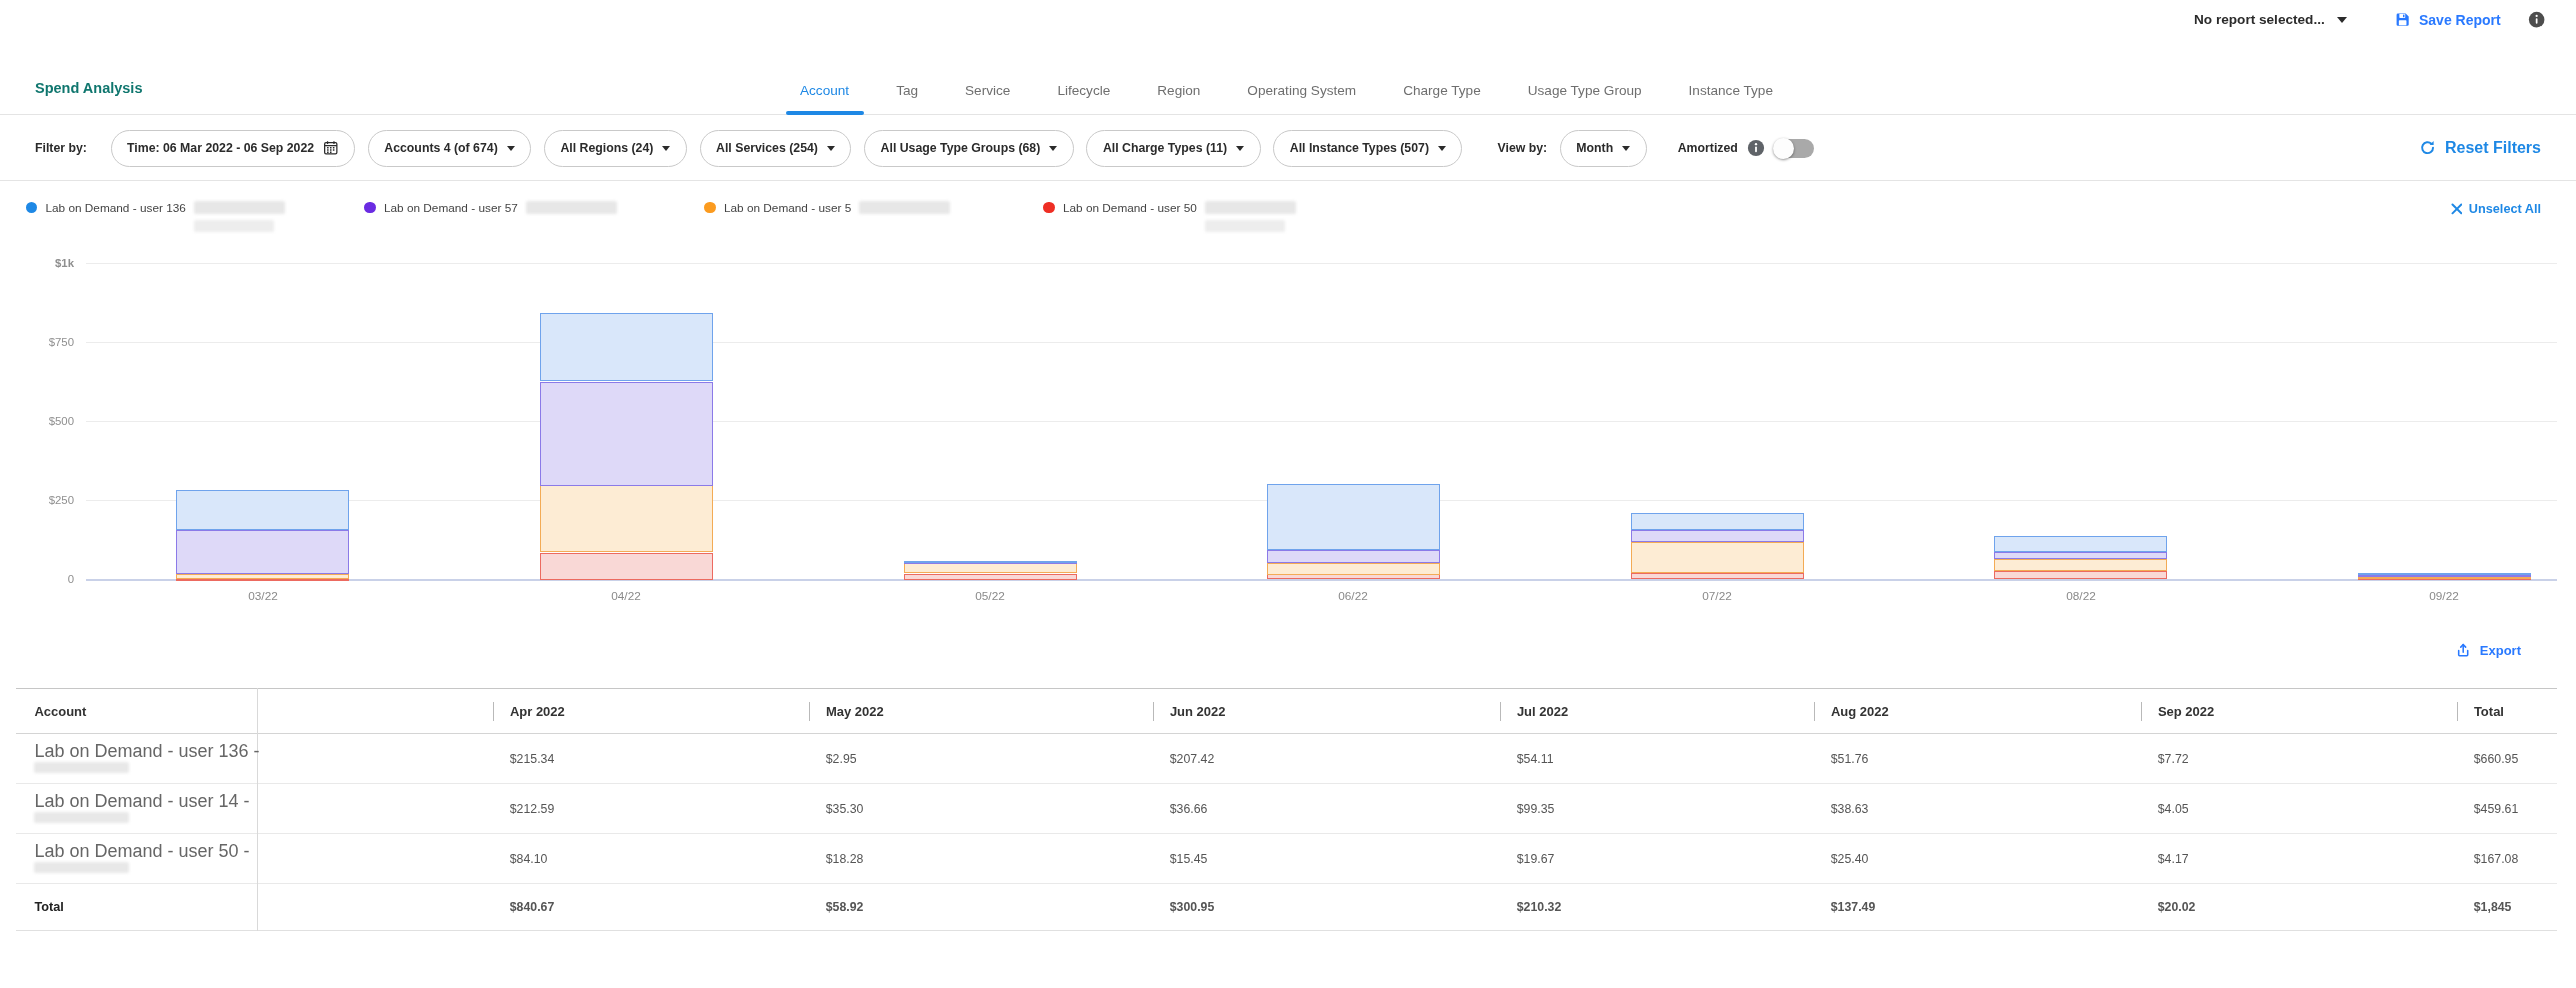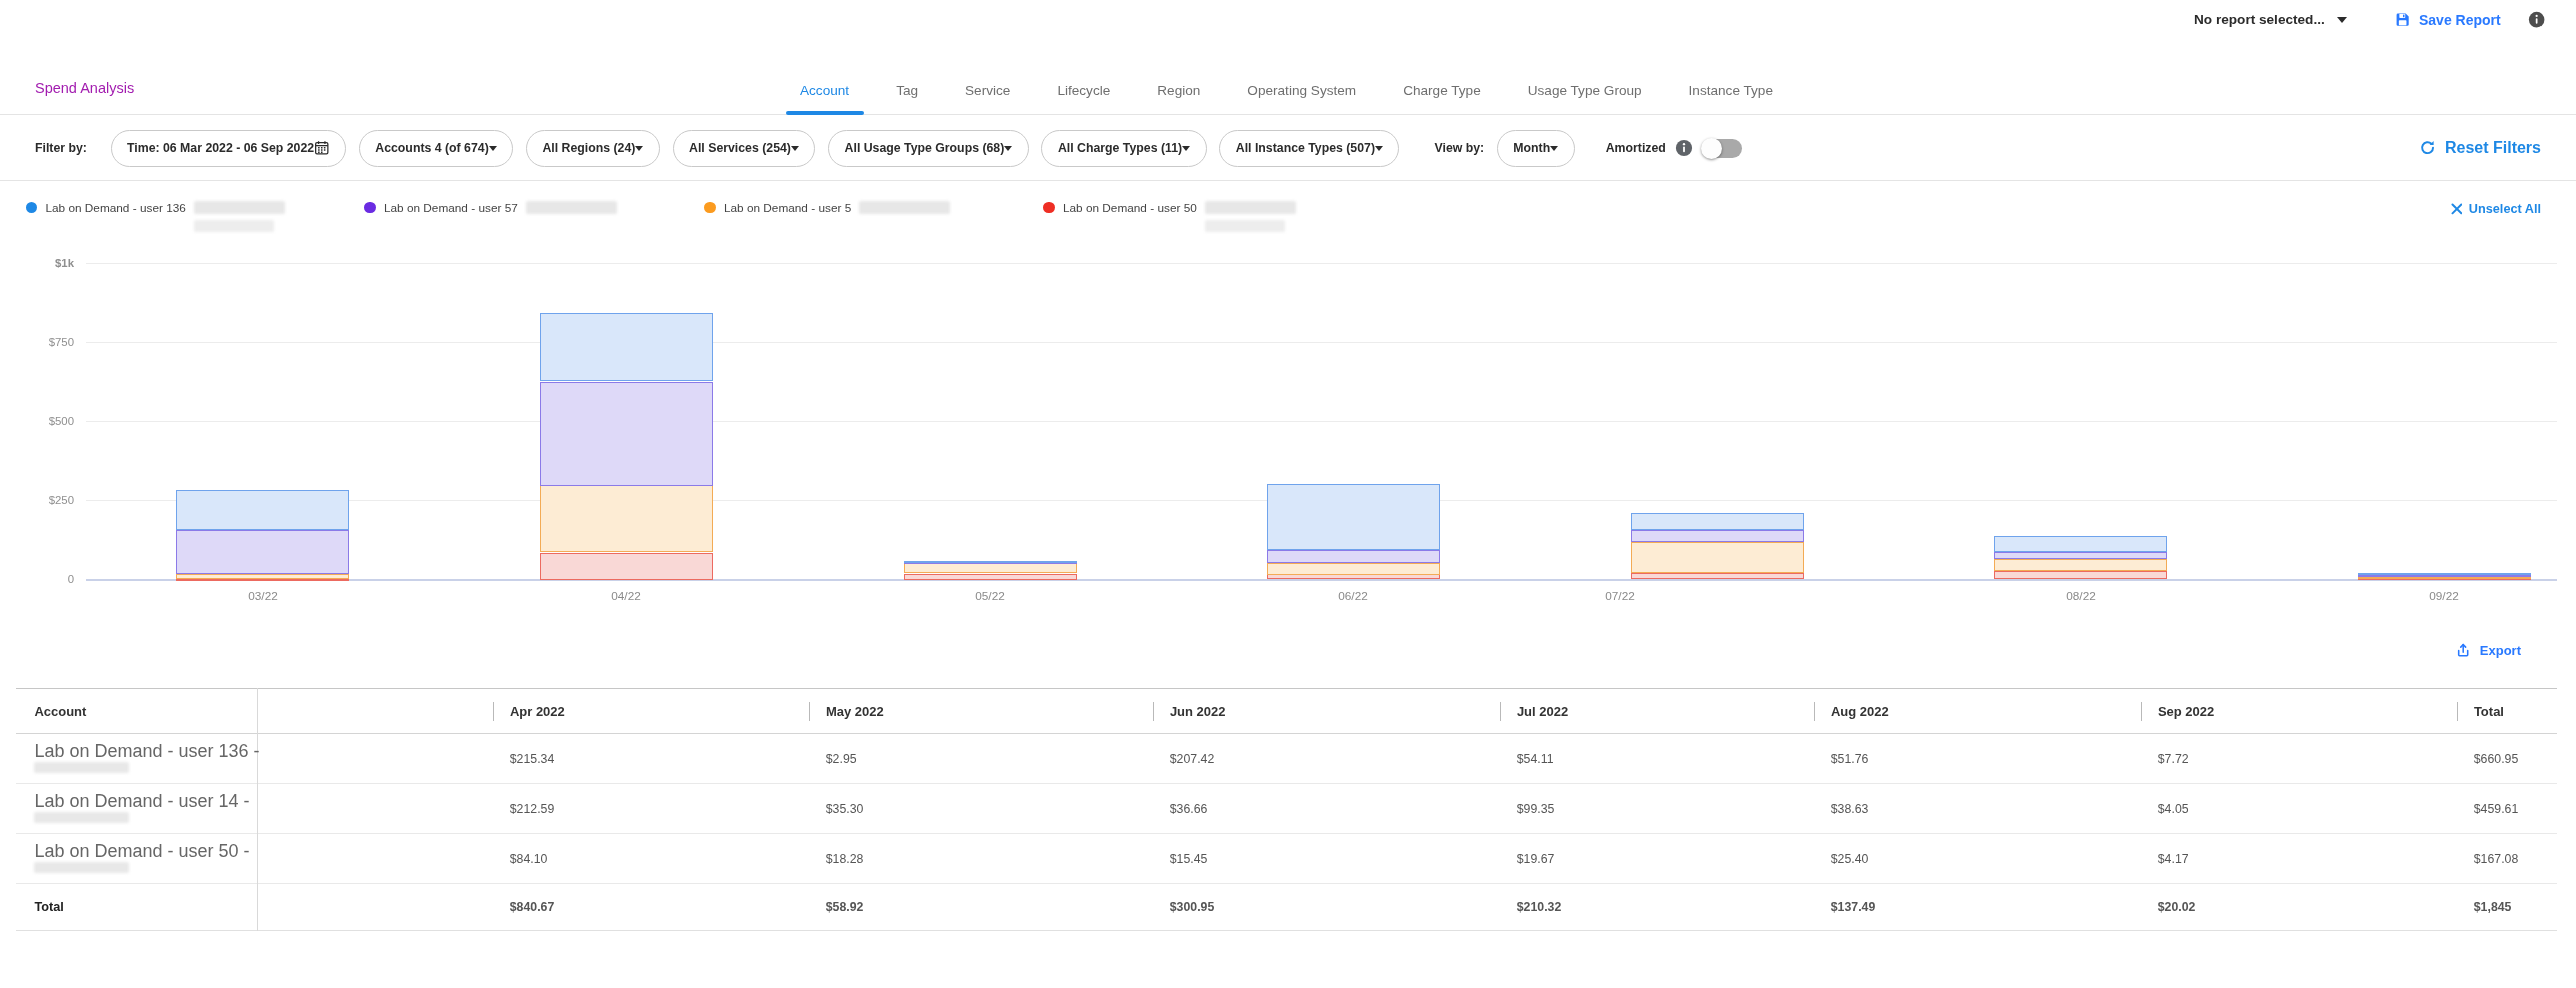--- a/index.html
+++ b/index.html
@@ -8,31 +8,31 @@
 
   
   .topbar { position:absolute; top:11px; right:31px; display:flex; align-items:center; }
   .report-select { display:flex; align-items:center; gap:12.7px; font-size:13.6px; font-weight:700; color:#2b2b2b; cursor:pointer; }
   .caret { width:0; height:0; border-left:5.5px solid transparent; border-right:5.5px solid transparent; border-top:6.4px solid #2b2b2b; }
   .save-btn { display:flex; align-items:center; gap:7.3px; margin-left:47px; color:#2979ff; font-size:14px; font-weight:700; cursor:pointer; }
   .topbar-info { margin-left:27px; }
 
   
   .header-row { position:absolute; top:65px; left:0; width:2576px; height:50px; border-bottom:0.9px solid #e4e4e4; }
-  .page-title { position:absolute; left:35px; top:14.5px; font-size:14.5px; font-weight:400; color:#a21caf; }
+  .page-title { position:absolute; left:35px; top:14.5px; font-size:14.5px; font-weight:700; color:#0f766e; }
   .tabs { position:absolute; left:800px; top:0; height:50px; display:flex; gap:47px; align-items:center; }
   .tab { position:relative; height:50px; display:flex; align-items:center; font-size:13.6px; color:#6f6f6f; cursor:pointer; white-space:nowrap; }
   .tab.active { color:#1e88e5; }
   .tab.active::after { content:""; position:absolute; left:-14.5px; right:-14.5px; bottom:0; height:3.6px; border-radius:2.7px; background:#1e88e5; }
 
   
   .filter-row { position:absolute; top:116px; left:0; width:2576px; height:65px; border-bottom:0.9px solid #e4e4e4; display:flex; align-items:center; }
   .filter-label { margin-left:35px; font-size:12.3px; font-weight:700; color:#2b2b2b; white-space:nowrap; }
   .pills { display:flex; align-items:center; gap:12.7px; margin-left:23.6px; }
-  .pill { display:flex; align-items:center; height:37px; padding:0 15.5px; border:1.4px solid #c9c9c9; border-radius:19px; background:#fff; font-size:12.3px; font-weight:700; color:#2b2b2b; cursor:pointer; white-space:nowrap; }
+  .pill { display:flex; align-items:center; gap:9px; height:37px; padding:0 15.5px; border:1.4px solid #c9c9c9; border-radius:19px; background:#fff; font-size:12.3px; font-weight:700; color:#2b2b2b; cursor:pointer; white-space:nowrap; }
   .pill .caret { border-top-width:5.5px; border-left-width:4.5px; border-right-width:4.5px; }
   .viewby-label { margin-left:35px; font-size:12.3px; font-weight:700; color:#2b2b2b; }
   .viewby-pill { margin-left:12.7px; }
   .amortized { display:flex; align-items:center; gap:9px; margin-left:31px; }
   .amortized-label { font-size:12.3px; font-weight:700; color:#2b2b2b; }
   .toggle { width:40px; height:19px; border-radius:10px; background:#a9a9a9; position:relative; cursor:pointer; }
   .toggle .knob { position:absolute; left:-0.9px; top:-0.9px; width:21px; height:21px; border-radius:50%; background:#fdfdfd; box-shadow:0 0.9px 2.7px rgba(0,0,0,.45); }
   .reset-filters { position:absolute; right:35px; display:flex; align-items:center; gap:8.2px; color:#1e88e5; font-size:16px; font-weight:700; cursor:pointer; }
 
   
@@ -247,21 +247,21 @@
     <div class="xtick" style="left: 990px;">05/22</div>
     <div class="bar-seg" style="left: 1267px; width: 173px; top: 321px; height: 4.9px; background: rgb(249, 216, 214); border-color: rgb(236, 106, 96);"></div>
     <div class="bar-seg" style="left: 1267px; width: 173px; top: 310px; height: 11.6px; background: rgb(253, 236, 212); border-color: rgb(243, 171, 85);"></div>
     <div class="bar-seg" style="left: 1267px; width: 173px; top: 297px; height: 13px; background: rgb(222, 217, 248); border-color: rgb(139, 122, 232);"></div>
     <div class="bar-seg" style="left: 1267px; width: 173px; top: 231px; height: 66px; background: rgb(217, 231, 250); border-color: rgb(111, 163, 236);"></div>
     <div class="xtick" style="left: 1353px;">06/22</div>
     <div class="bar-seg" style="left: 1631px; width: 173px; top: 320px; height: 6.2px; background: rgb(249, 216, 214); border-color: rgb(236, 106, 96);"></div>
     <div class="bar-seg" style="left: 1631px; width: 173px; top: 289px; height: 31px; background: rgb(253, 236, 212); border-color: rgb(243, 171, 85);"></div>
     <div class="bar-seg" style="left: 1631px; width: 173px; top: 277px; height: 11.8px; background: rgb(222, 217, 248); border-color: rgb(139, 122, 232);"></div>
     <div class="bar-seg" style="left: 1631px; width: 173px; top: 260px; height: 17px; background: rgb(217, 231, 250); border-color: rgb(111, 163, 236);"></div>
-    <div class="xtick" style="left: 1620px;">07/22</div>
+    <div class="xtick" style="left: 1717px;">07/22</div>
     <div class="bar-seg" style="left: 1994px; width: 173px; top: 318px; height: 8px; background: rgb(249, 216, 214); border-color: rgb(236, 106, 96);"></div>
     <div class="bar-seg" style="left: 1994px; width: 173px; top: 306px; height: 12.2px; background: rgb(253, 236, 212); border-color: rgb(243, 171, 85);"></div>
     <div class="bar-seg" style="left: 1994px; width: 173px; top: 299px; height: 6.9px; background: rgb(222, 217, 248); border-color: rgb(139, 122, 232);"></div>
     <div class="bar-seg" style="left: 1994px; width: 173px; top: 283px; height: 16.4px; background: rgb(217, 231, 250); border-color: rgb(111, 163, 236);"></div>
     <div class="xtick" style="left: 2081px;">08/22</div>
     <div class="bar-seg" style="left: 2358px; width: 173px; top: 325px; height: 1.4px; background: rgb(249, 216, 214); border-color: rgb(236, 106, 96);"></div>
     <div class="bar-seg" style="left: 2358px; width: 173px; top: 324px; height: 1.4px; background: rgb(253, 236, 212); border-color: rgb(243, 171, 85);"></div>
     <div class="bar-seg" style="left: 2358px; width: 173px; top: 322px; height: 1.4px; background: rgb(222, 217, 248); border-color: rgb(139, 122, 232);"></div>
     <div class="bar-seg" style="left: 2358px; width: 173px; top: 320px; height: 2.4px; background: rgb(217, 231, 250); border-color: rgb(111, 163, 236);"></div>
     <div class="xtick" style="left: 2444px;">09/22</div>

